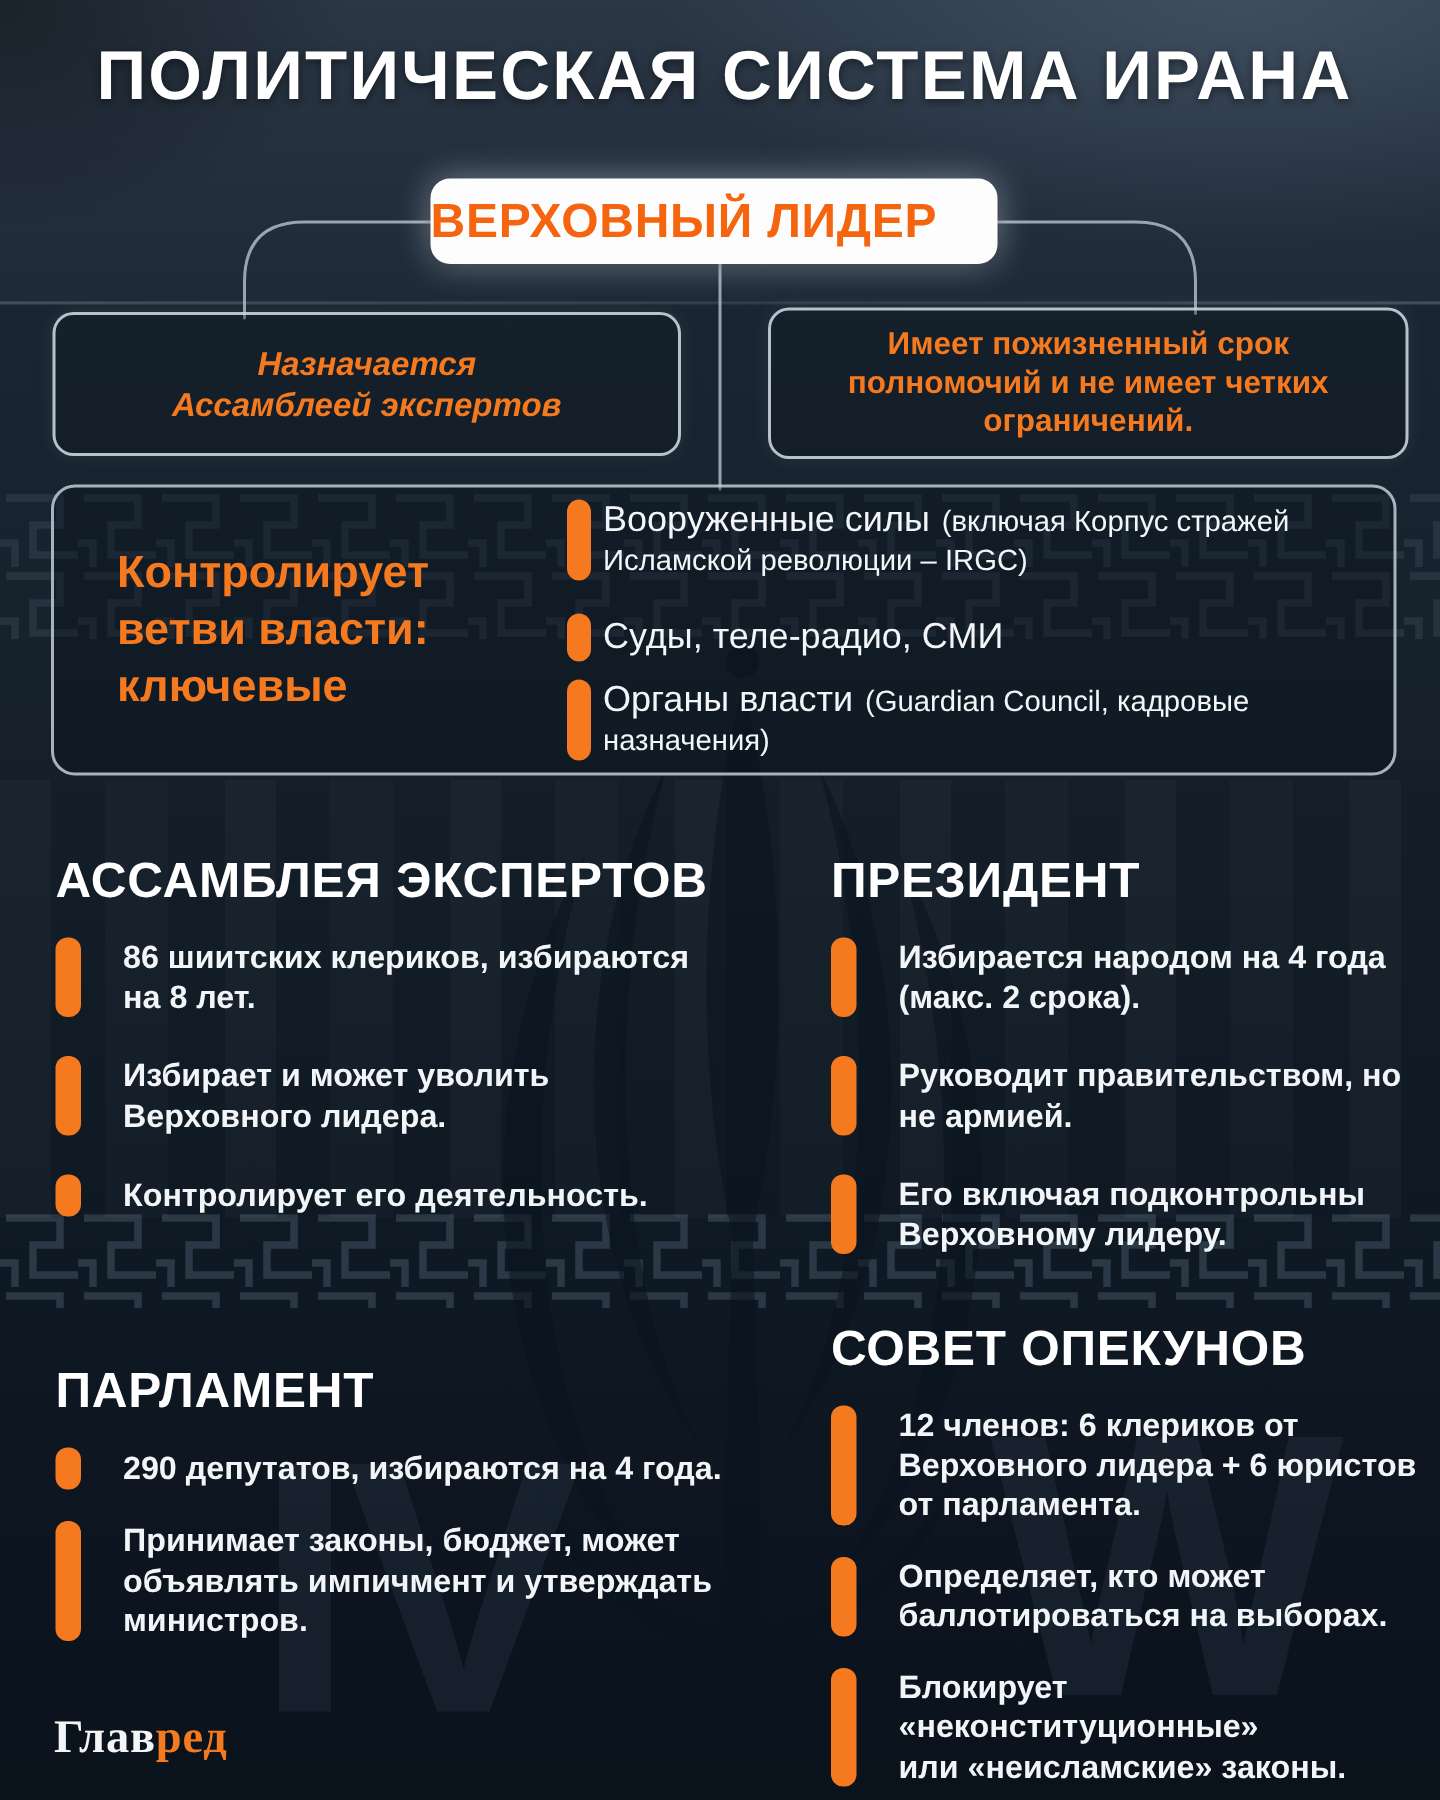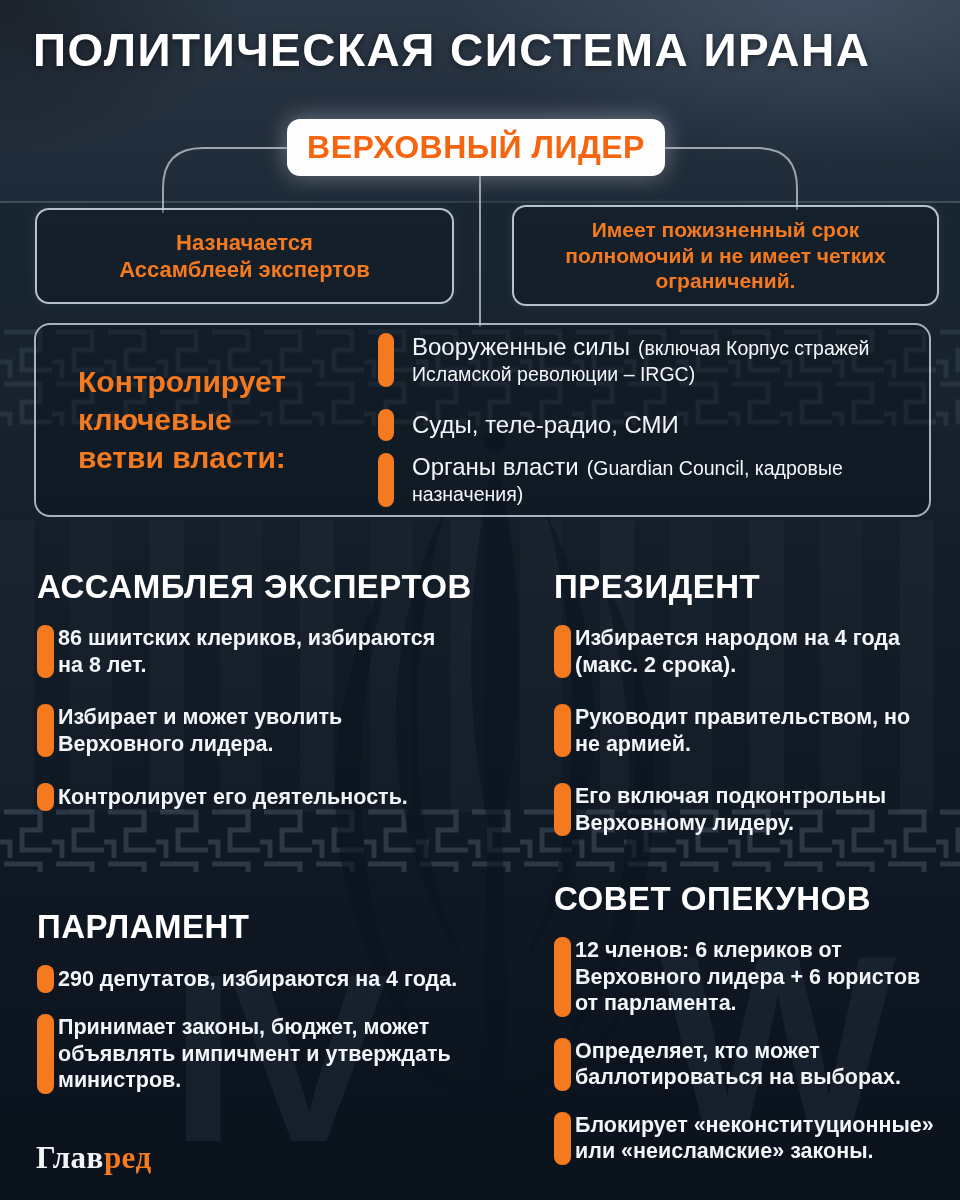--- a/index.html
+++ b/index.html
@@ -28,65 +28,65 @@
   .emblem{position:absolute;left:295px;top:425px;opacity:.55;}
   .wm{position:absolute;font-weight:bold;color:rgba(125,152,180,.10);
     font-family:"Liberation Sans",sans-serif;letter-spacing:-8px;user-select:none;}
   .wm-left{left:170px;top:920px;font-size:240px;}
   .wm-right{left:660px;top:900px;font-size:250px;}
   .connectors{position:absolute;left:0;top:0;}
   
   .title{
     position:absolute;left:33px;top:24px;width:900px;margin:0;
     font-size:46px;line-height:52px;font-weight:800;color:#ffffff;letter-spacing:1.5px;
-    text-shadow:0 2px 6px rgba(0,0,0,.45);white-space:nowrap;
+    text-shadow:0 2px 6px rgba(0,0,0,.45);white-space:nowrap;text-align:center;
   }
   
   .sl-box{
     position:absolute;left:287px;top:119px;width:378px;height:57px;
-    background:#fdfdfd;border-radius:13px;display:flex;align-items:center;justify-content:center;
+    background:#fdfdfd;border-radius:13px;display:flex;align-items:center;
     box-shadow:0 0 22px rgba(225,238,252,.45), 0 2px 8px rgba(0,0,0,.35);
   }
   .sl-box span{font-size:32px;font-weight:800;color:#f5640f;letter-spacing:.5px;}
   
   .note{
     position:absolute;border:2px solid rgba(206,216,227,.88);border-radius:14px;
     background:rgba(11,20,30,.34);box-shadow:0 0 12px rgba(170,195,220,.10);
     display:flex;flex-direction:column;align-items:center;justify-content:center;
   }
   .note-left{left:35px;top:208px;width:415px;height:92px;}
   .note-right{left:512px;top:205px;width:423px;height:97px;}
   .note .ln{display:block;text-align:center;color:#f5791e;font-weight:700;}
-  .note-left .ln{font-size:22px;line-height:27px;}
+  .note-left .ln{font-size:22px;line-height:27px;font-style:italic;}
   .note-right .ln{font-size:21px;line-height:25.5px;}
   
   .controls-box{
     position:absolute;left:34px;top:323px;width:897px;height:194px;box-sizing:border-box;
     border:2px solid rgba(206,216,227,.8);border-radius:16px;background:rgba(9,17,27,.36);
     display:flex;align-items:center;padding:0 20px 0 42px;
   }
   .c-heading{width:300px;flex:none;}
   .c-heading .ln{display:block;font-size:30px;line-height:38px;font-weight:800;color:#f5791e;}
   .c-items{flex:1;display:flex;flex-direction:column;}
-  .c-item{display:flex;align-items:stretch;gap:18px;}
+  .c-item{display:flex;align-items:stretch;gap:8px;}
   .c-item + .c-item{margin-top:22px;}
   .c-item:last-child{margin-top:12px;}
   .cbar{width:16px;flex:none;border-radius:8px;background:#f5791e;min-height:32px;}
   .c-text{display:flex;flex-direction:column;justify-content:center;color:#f3f6f9;}
   .c-main{font-size:24px;line-height:28px;font-weight:400;margin-right:8px;}
   .c-small{font-size:19.5px;line-height:26px;font-weight:400;}
   
   .sec{position:absolute;}
   .sec h3{margin:0 0 21px 0;font-size:33px;line-height:34px;font-weight:800;color:#ffffff;letter-spacing:.5px;}
   .sec-ae{left:37px;top:570px;width:445px;}
   .sec-pr{left:554px;top:570px;width:400px;}
   .sec-pa{left:37px;top:876px;width:445px;margin-top:28px;}
   .sec-so{left:554px;top:876px;width:400px;}
   .sec-pa h3,.sec-so h3{margin-top:6px;}
-  .item{display:flex;align-items:stretch;gap:4px;}
+  .item{display:flex;align-items:stretch;gap:28px;}
   .sec-ae .item,.sec-pr .item{margin-bottom:26px;}
   .sec-pa .item,.sec-so .item{margin-bottom:21px;}
   .item:last-child{margin-bottom:0;}
   .bar{width:17px;flex:none;border-radius:8px;background:#f5791e;min-height:28px;}
   .item .txt{display:flex;flex-direction:column;justify-content:center;}
   .item .ln{display:block;font-size:21.5px;line-height:26.5px;font-weight:700;color:#f2f5f8;}
   
   .logo{position:absolute;left:36px;top:1140px;font-family:"Liberation Serif","DejaVu Serif",serif;
     font-weight:bold;font-size:31px;letter-spacing:.5px;}
   .logo .lg-w{color:#f2f4f6;}
@@ -151,22 +151,22 @@
 
   <div class="note note-right">
     <span class="ln">Имеет пожизненный срок</span>
     <span class="ln">полномочий и не имеет четких</span>
     <span class="ln">ограничений.</span>
   </div>
 
   <div class="controls-box">
     <div class="c-heading">
       <span class="ln">Контролирует</span>
+      <span class="ln">ветви власти:</span>
       <span class="ln">ключевые</span>
-      <span class="ln">ветви власти:</span>
     </div>
     <div class="c-items">
       <div class="c-item">
         <span class="cbar"></span>
         <div class="c-text">
           <div>
             <span class="c-main">Вооруженные силы</span><span class="c-small">(включая Корпус стражей</span>
           </div>
           <div class="c-small">Исламской революции – IRGC)</div>
         </div>

